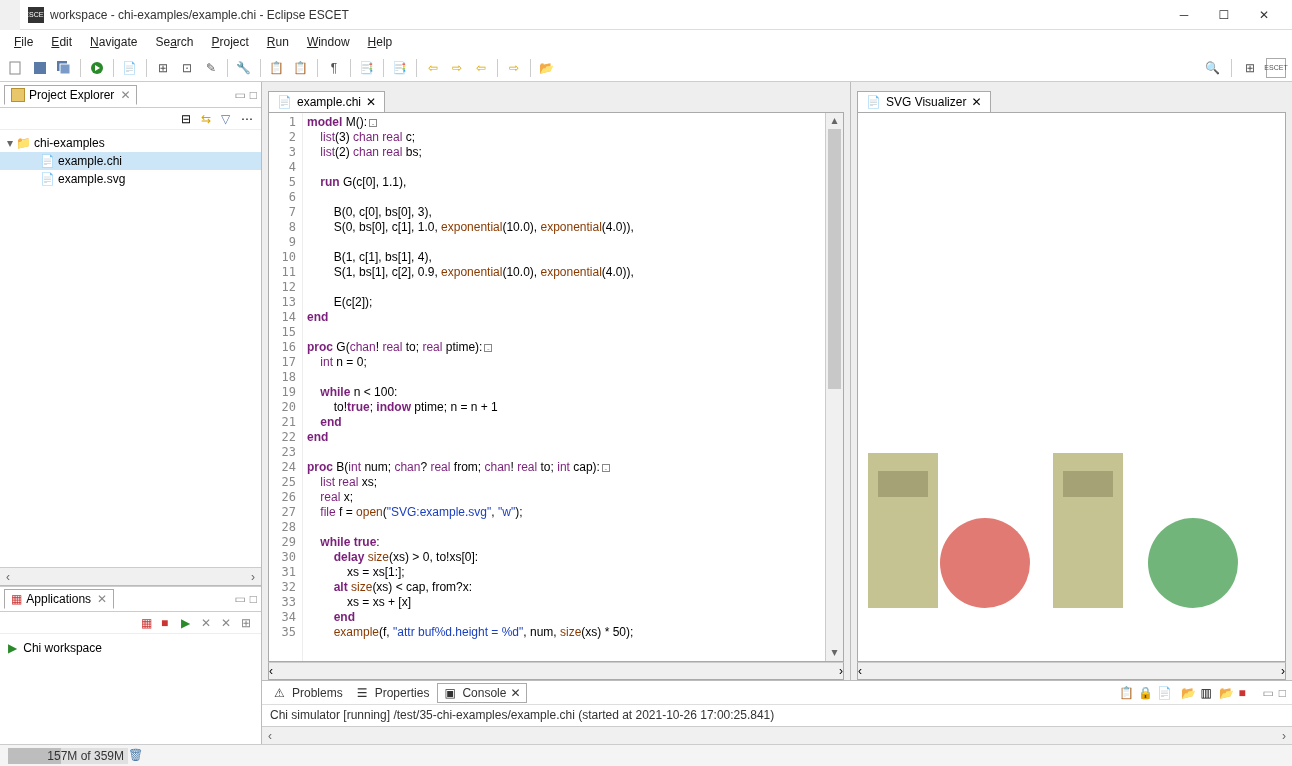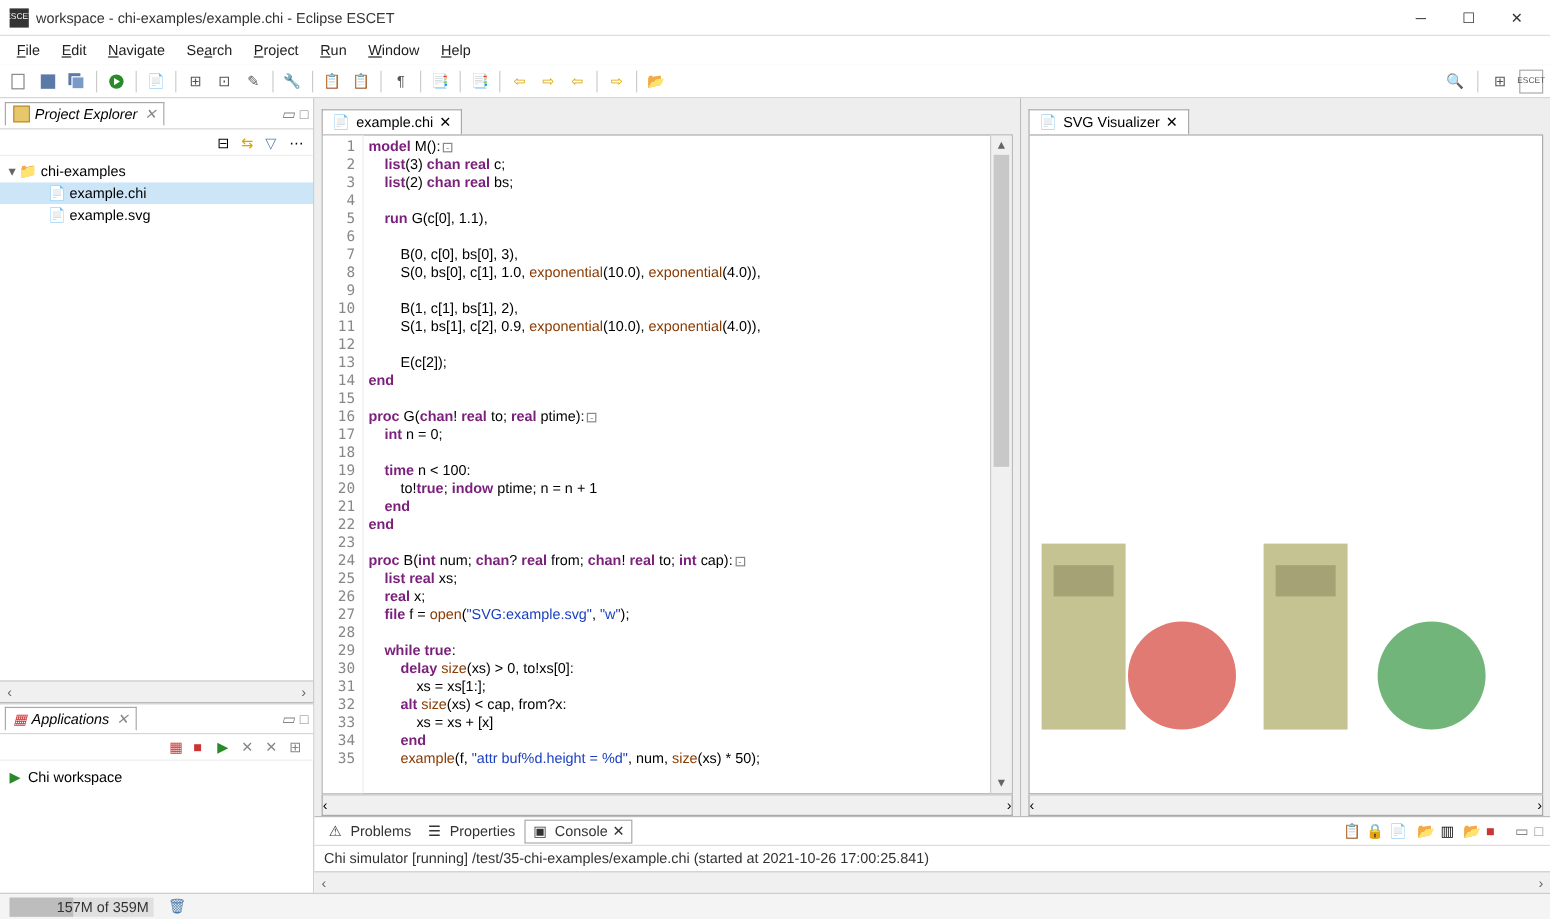--- a/index.html
+++ b/index.html
@@ -1,30 +1,30 @@
 <!DOCTYPE html>
 <html><head>
 <meta charset="utf-8">
 <style>
 * { margin:0; padding:0; box-sizing:border-box; font-family:"Segoe UI",Tahoma,sans-serif; font-size:12px; }
 body { background:#f0f0f0; width:1292px; height:766px; overflow:hidden; display:flex; flex-direction:column; }
-.titlebar { background:#fff; height:30px; display:flex; align-items:center; padding:0 8px; border-bottom:1px solid #ddd;}
+.titlebar { background:#fff; height:30px; display:flex; align-items:center; padding:0 8px; border-bottom:1px solid #ddd;margin-left:20px;}
 .titlebar .app-icon{width:16px;height:16px;background:#333;color:#fff;font-size:7px;display:flex;align-items:center;justify-content:center;margin-right:6px;}
 .titlebar .title{flex:1;color:#333;}
 .titlebar .win-btn{width:40px;height:30px;display:flex;align-items:center;justify-content:center;color:#333;}
 .menubar{background:#fff;height:24px;display:flex;align-items:center;padding:0 6px;gap:2px;}
 .menubar .menu-item{padding:2px 8px;color:#222;}
 .menubar .menu-item .ul{text-decoration:underline;}
 .toolbar{background:#fff;height:28px;display:flex;align-items:center;padding:0 6px;gap:4px;border-bottom:1px solid #ccc;}
 .toolbar .tb-btn{width:20px;height:20px;display:flex;align-items:center;justify-content:center;color:#555;}
 .toolbar .sep{width:1px;height:18px;background:#ccc;margin:0 2px;}
 .tb-right{margin-left:auto;display:flex;gap:6px;align-items:center;}
 .main{flex:1;display:flex;min-height:0;}
 .left-col{width:262px;display:flex;flex-direction:column;border-right:1px solid #bbb;}
-.view-tabs{height:26px;background:#fff;display:flex;align-items:center;border-bottom:1px solid #ccc;padding:0 4px;font-style:italic;}
+.view-tabs{height:26px;background:#fff;display:flex;align-items:center;border-bottom:1px solid #ccc;padding:0 4px;}
 .view-tab{display:flex;align-items:center;gap:4px;padding:2px 6px;border:1px solid transparent;}
 .view-tab.active{background:#fff;border:1px solid #aaa;border-bottom:1px solid #fff;}
 .view-tab .close-x{color:#888;margin-left:2px;}
 .view-toolbar{height:22px;display:flex;justify-content:flex-end;gap:6px;padding:0 6px;align-items:center;background:#fff;border-bottom:1px solid #eee;}
 .mini-icon{width:14px;height:14px;}
 .explorer-tree{flex:1;background:#fff;overflow:auto;padding:4px 0;}
 .tree-row{display:flex;align-items:center;height:18px;padding-left:4px;}
 .tree-row .twisty{width:12px;text-align:center;color:#666;}
 .tree-row .indent{width:18px;}
 .tree-row.sel{background:#cde6f7;}
@@ -38,40 +38,40 @@
 .play-ic{color:#2a8a2a;}
 .center-col{flex:1;display:flex;flex-direction:column;min-width:0;}
 .editor-area{flex:1;display:flex;min-height:0;}
 .editor-pane{flex:1;display:flex;flex-direction:column;border-right:1px solid #bbb;min-width:0;background:#eee;padding:6px 6px 0 6px;}
 .editor-tabs{height:24px;display:flex;align-items:flex-end;gap:0;}
 .ed-tab{background:#fff;border:1px solid #aaa;border-bottom:none;padding:3px 8px;display:flex;align-items:center;gap:5px;}
 .editor-body{flex:1;background:#fff;border:1px solid #aaa;display:flex;min-height:0;position:relative;}
 .gutter{width:34px;background:#fff;color:#888;text-align:right;padding:2px 6px 2px 2px;border-right:1px solid #eee;font-family:Consolas,monospace;font-size:12px;line-height:15px;white-space:pre;}
 .code{flex:1;font-family:Consolas,monospace;font-size:12px;line-height:15px;padding:2px 4px;white-space:pre;overflow:hidden;color:#000;}
 .kw{color:#7a1f7a;font-weight:bold;}
-.ty{color:#7a1f7a;font-weight:bold;}
+.ty{color:#7a1f7a;font-weight:normal;}
 .fn{color:#8a3a00;}
 .str{color:#1a3fbf;}
 .vscroll{width:18px;background:#f0f0f0;border-left:1px solid #ccc;display:flex;flex-direction:column;}
 .vscroll .arrow{height:16px;text-align:center;color:#666;}
 .vscroll .thumb{background:#c8c8c8;margin:0 2px;}
 .ed-hscroll{height:18px;background:#f0f0f0;border:1px solid #aaa;border-top:1px solid #ccc;display:flex;align-items:center;}
 .svg-pane{width:441px;display:flex;flex-direction:column;background:#eee;padding:6px 6px 0 6px;}
 .svg-body{flex:1;background:#fff;border:1px solid #aaa;position:relative;}
 .buf{position:absolute;background:#c6c392;}
 .buf .fill{position:absolute;left:10px;right:10px;background:#a5a276;}
 .circ{position:absolute;border-radius:50%;}
 .bottom-area{height:64px;border-top:1px solid #bbb;display:flex;flex-direction:column;background:#fff;}
 .bottom-tabs{height:24px;display:flex;align-items:center;padding:0 6px;gap:2px;border-bottom:1px solid #ddd;}
 .btab{display:flex;align-items:center;gap:4px;padding:2px 6px;color:#333;}
 .btab.active{border:1px solid #aaa;background:#fff;}
 .btab-ic{width:14px;height:14px;}
 .bottom-out{flex:1;padding:3px 8px;color:#333;font-size:12px;overflow:hidden;}
 .bottom-right{margin-left:auto;display:flex;gap:5px;align-items:center;}
-.statusbar{height:22px;background:#f4f4f4;border-top:1px solid #ccc;display:flex;align-items:center;padding:0 8px;gap:12px;}
+.statusbar{height:22px;background:#f4f4f4;border-top:1px solid #ccc;display:flex;align-items:center;padding:0 8px;gap:0;}
 .heap{background:#e0e0e0;height:16px;width:120px;position:relative;display:flex;align-items:center;justify-content:flex-end;padding:0 4px;color:#333;}
 .heap .bar{position:absolute;left:0;top:0;bottom:0;background:#bdbdbd;}
 .trash{width:16px;height:16px;color:#4a7aa8;}
 .pe-ic{width:14px;height:14px;display:inline-block;background:#e8c76a;border:1px solid #b89030;}
 .fold{display:inline-block;width:8px;height:8px;border:1px solid #888;color:#888;font-size:8px;line-height:7px;text-align:center;margin-left:2px;}
 .cons-toolbar-ic{width:14px;height:14px;}
 svg{display:block;}
 .view-ctrl{margin-left:auto;display:flex;gap:4px;}
 </style>
 </head>
@@ -276,30 +276,30 @@
  35</div>
 <div class="code"><span class="kw">model</span><span> M():</span><span class="fold">-</span>
 <span>    </span><span class="ty">list</span><span>(3) </span><span class="ty">chan real</span><span> c;</span>
 <span>    </span><span class="ty">list</span><span>(2) </span><span class="ty">chan real</span><span> bs;</span>
 
 <span>    </span><span class="kw">run</span><span> G(c[0], 1.1),</span>
 
 <span>        B(0, c[0], bs[0], 3),</span>
 <span>        S(0, bs[0], c[1], 1.0, </span><span class="fn">exponential</span><span>(10.0), </span><span class="fn">exponential</span><span>(4.0)),</span>
 
-<span>        B(1, c[1], bs[1], 2),</span>
+<span>        B(1, c[1], bs[1], 4),</span>
 <span>        S(1, bs[1], c[2], 0.9, </span><span class="fn">exponential</span><span>(10.0), </span><span class="fn">exponential</span><span>(4.0)),</span>
 
 <span>        E(c[2]);</span>
 <span class="kw">end</span>
 
 <span class="kw">proc</span><span> G(</span><span class="ty">chan</span><span>! </span><span class="ty">real</span><span> to; </span><span class="ty">real</span><span> ptime):</span><span class="fold">-</span>
 <span>    </span><span class="ty">int</span><span> n = 0;</span>
 
-<span>    </span><span class="kw">time</span><span> n &lt; 100:</span>
+<span>    </span><span class="kw">while</span><span> n &lt; 100:</span>
 <span>        to!</span><span class="kw">true</span><span>; </span><span class="kw">indow</span><span> ptime; n = n + 1</span>
 <span>    </span><span class="kw">end</span>
 <span class="kw">end</span>
 
 <span class="kw">proc</span><span> B(</span><span class="ty">int</span><span> num; </span><span class="ty">chan</span><span>? </span><span class="ty">real</span><span> from; </span><span class="ty">chan</span><span>! </span><span class="ty">real</span><span> to; </span><span class="ty">int</span><span> cap):</span><span class="fold">-</span>
 <span>    </span><span class="ty">list real</span><span> xs;</span>
 <span>    </span><span class="ty">real</span><span> x;</span>
 <span>    </span><span class="ty">file</span><span> f = </span><span class="fn">open</span><span>(</span><span class="str">"SVG:example.svg"</span><span>, </span><span class="str">"w"</span><span>);</span>
 
 <span>    </span><span class="kw">while true</span><span>:</span>

